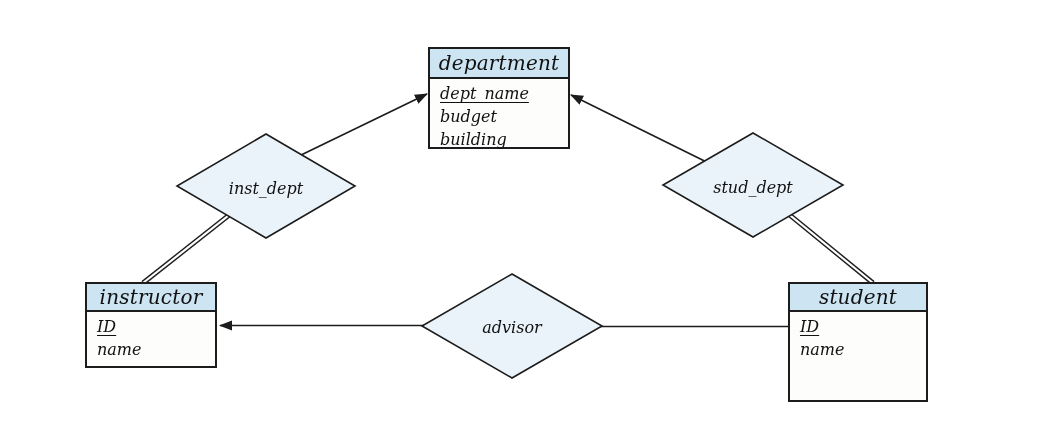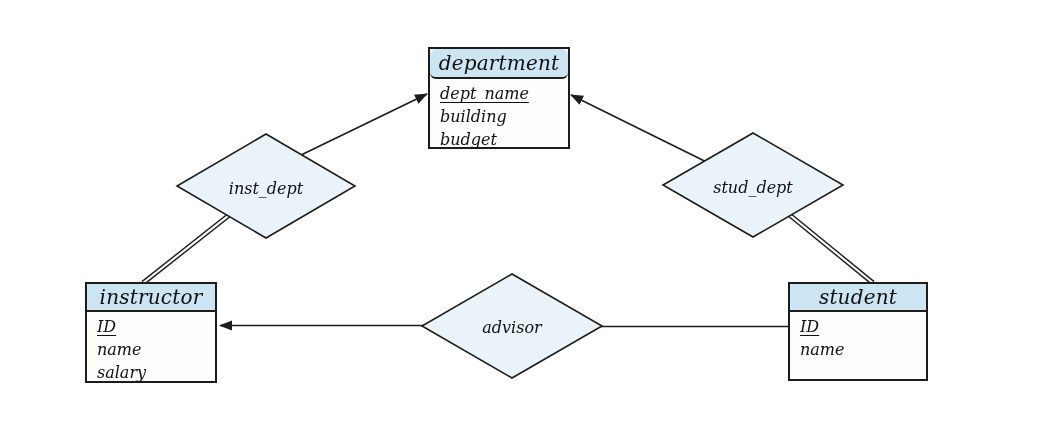--- a/index.html
+++ b/index.html
@@ -61,24 +61,24 @@
   .diamond-label {
     position: absolute;
     transform: translate(-50%, -50%);
     font-style: italic;
     font-size: 16px;
     color: #111111;
     white-space: nowrap;
   }
   
   #entity-department { left: 428px; top: 47px;  width: 142px; height: 102px; }
-  #entity-department .entity-header { height: 30px; border-radius: 6px; }
-  #entity-instructor { left: 85px;  top: 282px; width: 132px; height: 101px; }
+  #entity-department .entity-header { height: 30px; }
+  #entity-instructor { left: 85px;  top: 282px; width: 132px; height: 86px; }
   #entity-instructor .entity-header { height: 28px; }
-  #entity-student    { left: 788px; top: 282px; width: 140px; height: 99px;  }
+  #entity-student    { left: 788px; top: 282px; width: 140px; height: 120px;  }
   #entity-student .entity-header { height: 28px; }
   #label-inst-dept { left: 266px; top: 188px; }
   #label-stud-dept { left: 753px; top: 187px; font-style: italic; }
   #label-advisor   { left: 512px; top: 327px; }
 </style>
 </head>
 <body>
 
 <div class="canvas">
 
@@ -109,31 +109,30 @@
 
     <polygon class="diamond" points="266,134 355,186 266,238 177,186"></polygon>
     <polygon class="diamond" points="753,133 843,185 753,237 663,185"></polygon>
     <polygon class="diamond" points="512,274 602,326 512,378 422,326"></polygon>
   </svg>
 
   <div class="entity" id="entity-department">
     <div class="entity-header">department</div>
     <div class="entity-attrs">
       <div class="attr key">dept_name</div>
+      <div class="attr">budget</div>
       <div class="attr">building</div>
-      <div class="attr">budget</div>
     </div>
   </div>
 
   <div class="entity" id="entity-instructor">
     <div class="entity-header">instructor</div>
     <div class="entity-attrs">
       <div class="attr key">ID</div>
       <div class="attr">name</div>
-      <div class="attr">salary</div>
     </div>
   </div>
 
   <div class="entity" id="entity-student">
     <div class="entity-header">student</div>
     <div class="entity-attrs">
       <div class="attr key">ID</div>
       <div class="attr">name</div>
     </div>
   </div>

